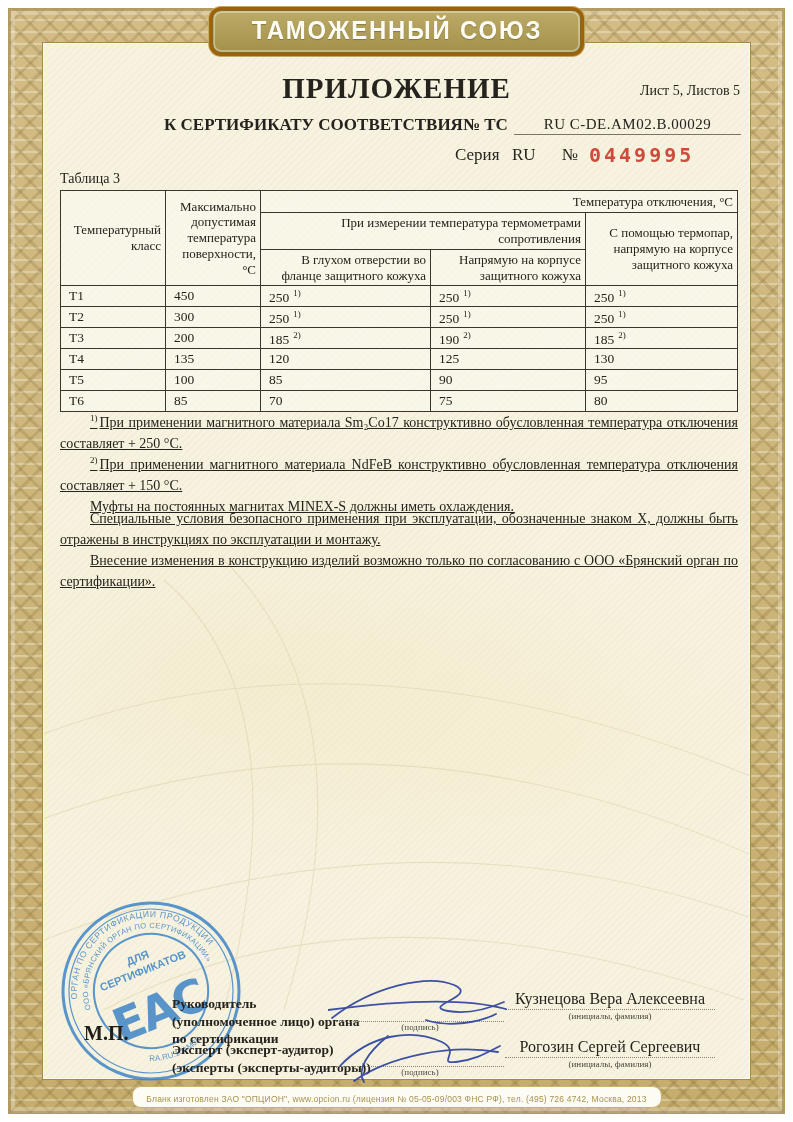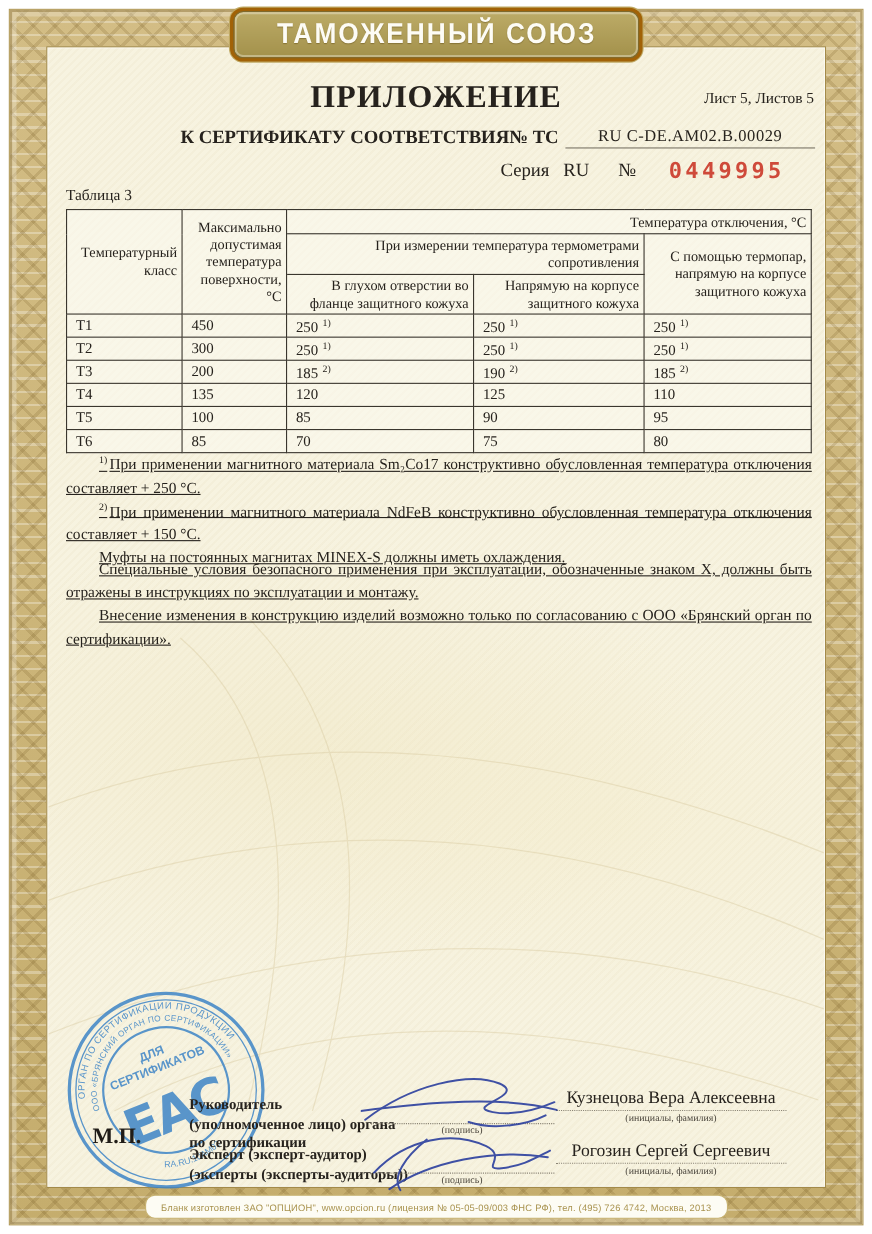--- a/index.html
+++ b/index.html
@@ -54,21 +54,21 @@
   .cert-row{position:absolute;top:115px;left:164px;right:52px;display:flex;align-items:flex-end;}
   .cert-prefix{font-weight:bold;font-size:17px;white-space:nowrap;}
   .cert-no-label{font-weight:bold;font-size:17px;white-space:nowrap;}
   .cert-underline{flex:1;margin-left:6px;border-bottom:1px solid #7a7466;text-align:center;
     font-size:15px;letter-spacing:.5px;padding-bottom:1px;}
   .series-row{position:absolute;top:145px;left:0;width:100%;font-size:17px;}
   .series-label{position:absolute;left:455px;}
   .series-region{position:absolute;left:512px;}
   .number-sign{position:absolute;left:562px;}
   .serial-red{position:absolute;left:589px;top:-2px;font-family:"DejaVu Sans Mono", monospace;
-    font-weight:bold;font-size:20px;letter-spacing:3px;color:#cf4a3a;margin-left:19px;}
+    font-weight:bold;font-size:20px;letter-spacing:3px;color:#cf4a3a;}
 
   
   .table-caption{position:absolute;top:171px;left:60px;width:677px;text-align:left;font-size:14px;}
   table.temp{position:absolute;top:190px;left:60px;width:677px;border-collapse:collapse;
     table-layout:fixed;background:rgba(252,250,240,.55);}
   table.temp th, table.temp td{border:1px solid #3a362e;vertical-align:middle;}
   table.temp th{font-weight:normal;font-size:13px;line-height:1.22;text-align:right;padding:2px 4px;}
   table.temp td{font-size:13.5px;text-align:left;padding:1px 8px;height:18px;}
   table.temp td sup.note, .fn sup{font-size:9px;vertical-align:super;}
   table.temp td sup.note{margin-left:4px;}
@@ -189,21 +189,21 @@
           <td><span>200</span></td>
           <td><span>185</span><sup class="note">2)</sup></td>
           <td><span>190</span><sup class="note">2)</sup></td>
           <td><span>185</span><sup class="note">2)</sup></td>
         </tr>
         <tr>
           <td><span>Т4</span></td>
           <td><span>135</span></td>
           <td><span>120</span></td>
           <td><span>125</span></td>
-          <td><span>110</span></td>
+          <td><span>130</span></td>
         </tr>
         <tr>
           <td><span>Т5</span></td>
           <td><span>100</span></td>
           <td><span>85</span></td>
           <td><span>90</span></td>
           <td><span>95</span></td>
         </tr>
         <tr>
           <td><span>Т6</span></td>

